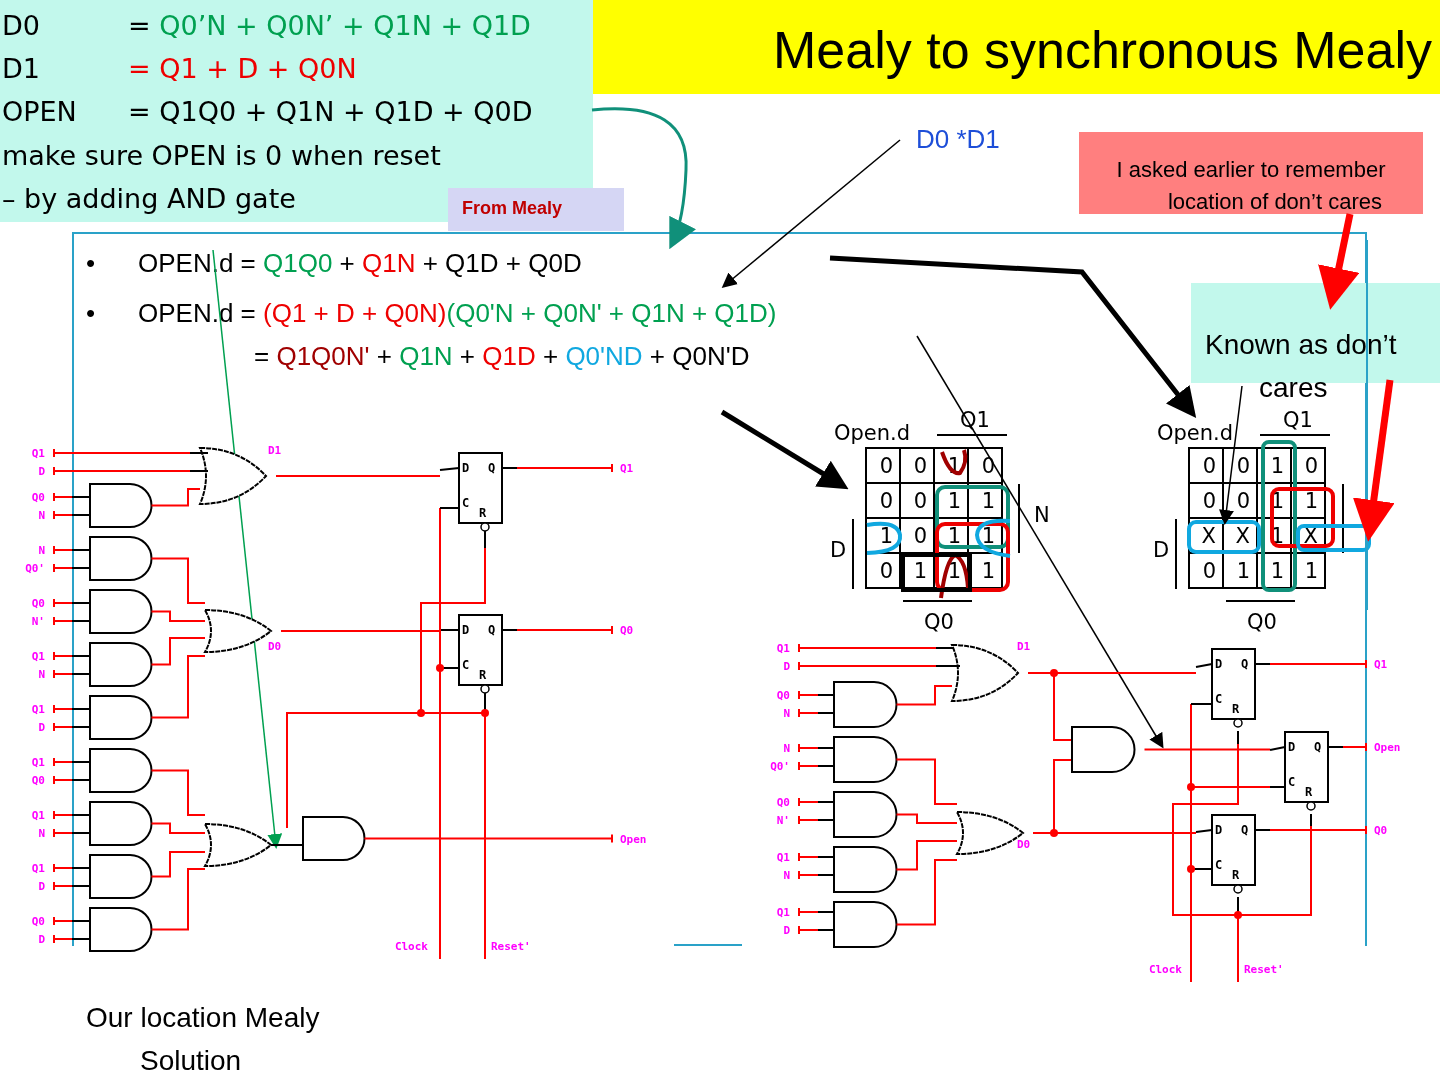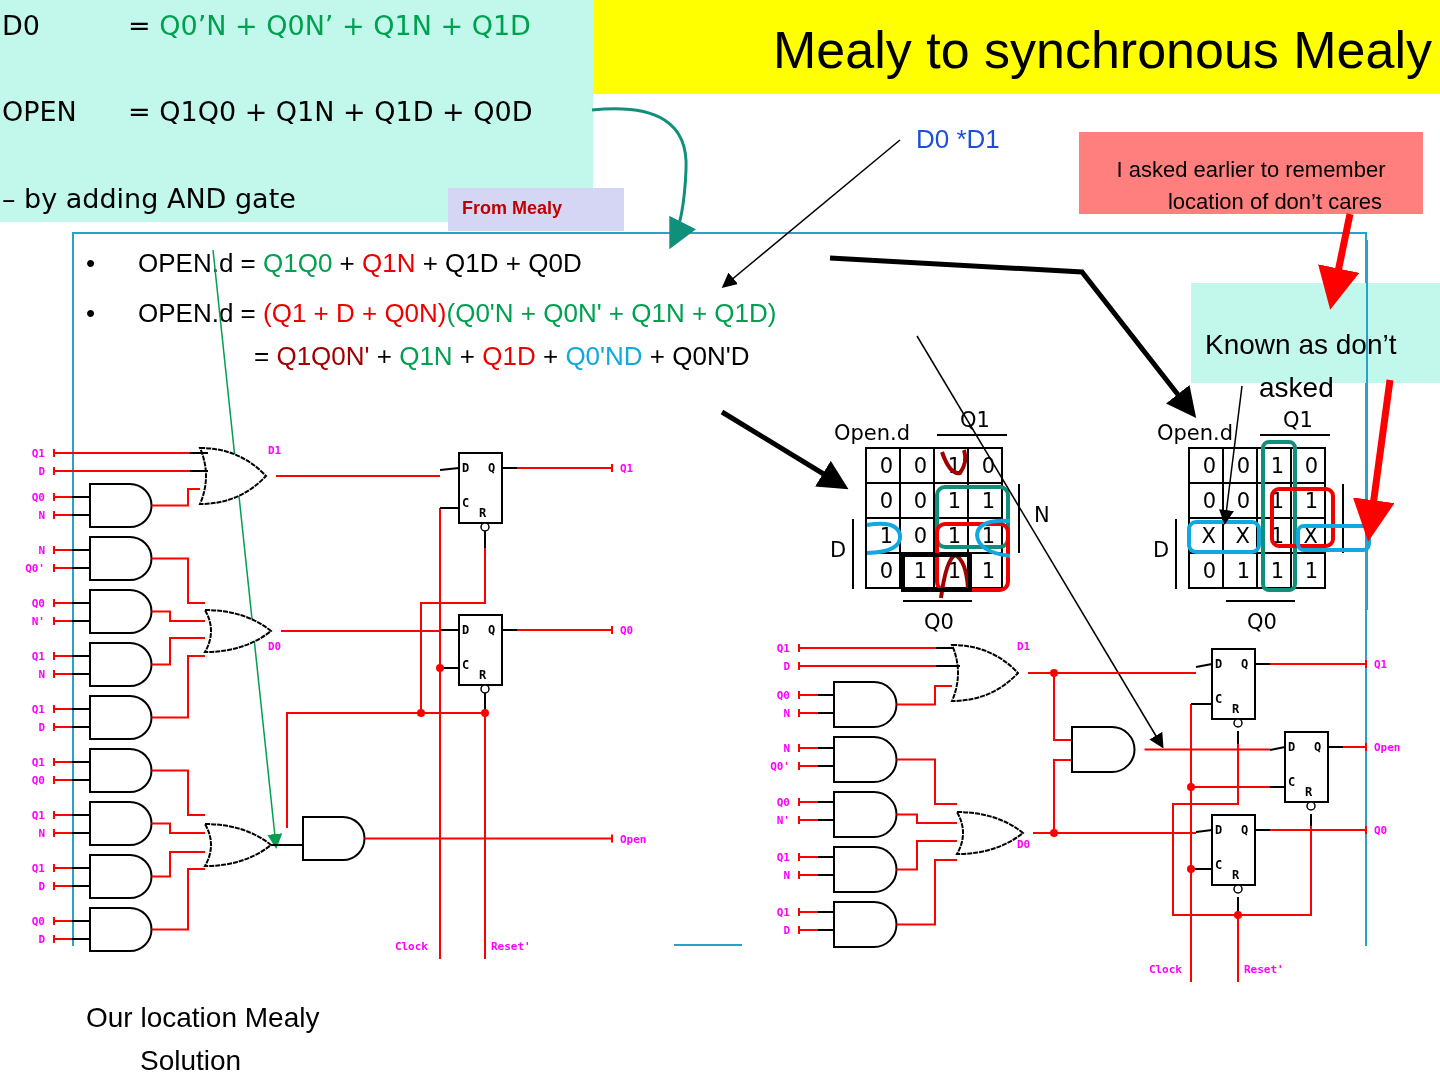--- a/index.html
+++ b/index.html
@@ -34,23 +34,27 @@
   .sch-text { font-family:"DejaVu Sans Mono", monospace; font-size:11px; fill:#ff00ff; font-weight:bold; }
   .ff-text { font-family:"DejaVu Sans Mono", monospace; font-size:12px; fill:#000; font-weight:bold; }
 </style>
 </head>
 <body>
 
 <div class="abs eq-box">
   <div class="eq-line" style="top:4px">
     <span class="lhs">D0</span><span style="color:#000">= </span><span style="color:#00a050">Q0’N + Q0N’ + Q1N + Q1D</span>
   </div>
+  <div class="eq-line" style="top:47px">
+    <span class="lhs">D1</span><span style="color:#ee0000">= </span><span style="color:#ee0000">Q1 + D + Q0N</span>
+  </div>
   <div class="eq-line" style="top:90px">
     <span class="lhs">OPEN</span><span>= </span><span>Q1Q0 + Q1N + Q1D + Q0D</span>
   </div>
+  <div class="eq-line" style="top:134px">make sure OPEN is 0 when reset</div>
   <div class="eq-line" style="top:177px">– by adding AND gate</div>
 </div>
 
 <div class="abs title-box">
   <div class="title">Mealy to synchronous Mealy</div>
 </div>
 
 <div class="abs from-mealy">From Mealy</div>
 
 <div class="abs content-frame"></div>
@@ -67,21 +71,21 @@
 
 <div class="abs d0d1">D0 *D1</div>
 
 <div class="abs note-red">
   <div>I asked earlier to remember</div>
   <div class="l2">location of don’t cares</div>
 </div>
 
 <div class="abs note-cyan">
   <div class="l1">Known as don’t</div>
-  <div class="l2">asked</div>
+  <div class="l2">cares</div>
 </div>
 
 <div class="abs caption">
   <div>Our location Mealy</div>
   <div class="l2">Solution</div>
 </div>
 
 <div class="kmap" style="left:865px; top:447px">
   <table>
     <tbody>

